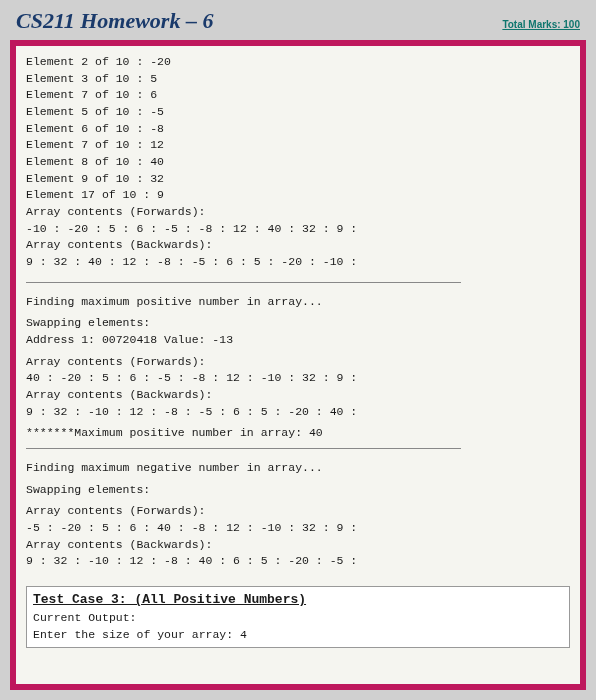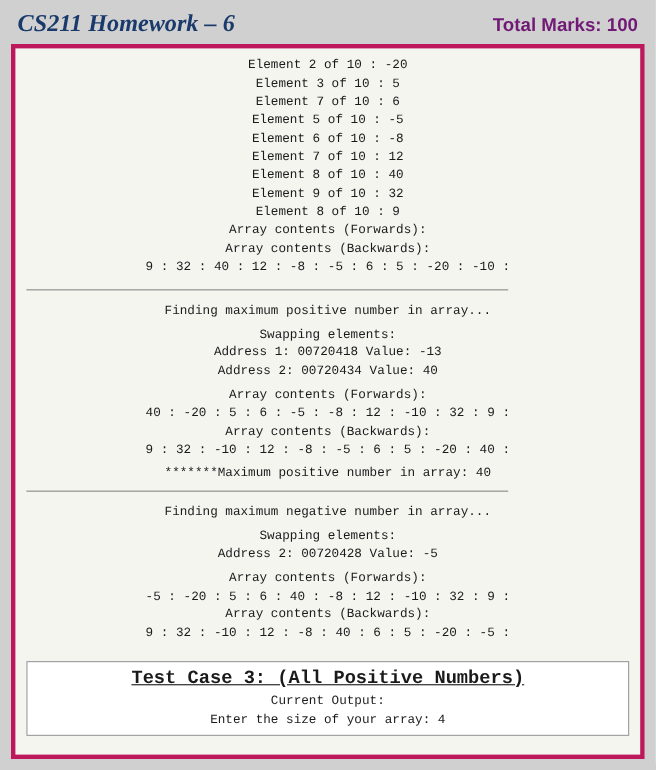--- a/index.html
+++ b/index.html
@@ -1,19 +1,18 @@
 <!DOCTYPE html>
 <html><head>
   <meta charset="utf-8">
   <style>
     * {
       margin: 0;
       padding: 0;
       box-sizing: border-box;
-      text-align: center;
     }
 
     body {
       width: 596px;
       height: 700px;
       background: #d0d0d0;
       font-family: 'Courier New', Courier, monospace;
       font-size: 12px;
       overflow: hidden;
     }
@@ -37,30 +36,31 @@
     .header-title {
       font-family: 'Times New Roman', Times, serif;
       font-size: 22px;
       font-style: italic;
       font-weight: bold;
       color: #1a3a6b;
     }
 
     .header-marks {
       font-family: Arial, sans-serif;
-      font-size: 17px;
+      font-size: 10px;
       font-weight: bold;
-      color: #701a75;
+      color: #0f766e;
+      text-decoration: underline;
     }
 
     .main-content {
       background: #f5f5f0;
       margin: 2px 10px 10px 10px;
       padding: 8px 10px 8px 10px;
-      border: 4px solid #be185d;
+      border: 6px solid #be185d;
       flex: 1;
       overflow: hidden;
       font-family: Liberation Mono, monospace;
     }
 
     .content-line {
       line-height: 1.45;
       color: #1a1a1a;
       font-size: 11.5px;
       white-space: pre;
@@ -80,21 +80,21 @@
     .test-case-section {
       background: #fff;
       border: 1px solid #999;
       margin-top: 6px;
       padding: 4px 6px;
     }
 
     .test-case-title {
       font-weight: bold;
       text-decoration: underline;
-      font-size: 17px;
+      font-size: 13px;
     }
   </style>
 </head>
 <body>
 
 <div class="page-container">
   <div class="header">
     <span class="header-title">CS211 Homework – 6</span>
     <span class="header-marks">Total Marks: 100</span>
   </div>
@@ -102,53 +102,52 @@
   <div class="main-content">
 
     <div class="content-line">Element 2 of 10 : -20</div>
     <div class="content-line">Element 3 of 10 : 5</div>
     <div class="content-line">Element 7 of 10 : 6</div>
     <div class="content-line">Element 5 of 10 : -5</div>
     <div class="content-line">Element 6 of 10 : -8</div>
     <div class="content-line">Element 7 of 10 : 12</div>
     <div class="content-line">Element 8 of 10 : 40</div>
     <div class="content-line">Element 9 of 10 : 32</div>
-    <div class="content-line">Element 8 of 10 : 9</div>
+    <div class="content-line">Element 17 of 10 : 9</div>
 
     <div class="content-line">Array contents (Forwards):</div>
+    <div class="content-line">-10 : -20 : 5 : 6 : -5 : -8 : 12 : 40 : 32 : 9 :</div>
     <div class="content-line">Array contents (Backwards):</div>
     <div class="content-line">9 : 32 : 40 : 12 : -8 : -5 : 6 : 5 : -20 : -10 :</div>
 
     <div class="section-gap"></div>
     <hr class="divider">
     <div class="section-gap"></div>
 
     <div class="content-line">Finding maximum positive number in array...</div>
     <div class="section-gap"></div>
 
     <div class="content-line">Swapping elements:</div>
     <div class="content-line">Address 1: 00720418 Value: -13</div>
-    <div class="content-line">Address 2: 00720434 Value: 40</div>
     <div class="section-gap"></div>
 
     <div class="content-line">Array contents (Forwards):</div>
     <div class="content-line">40 : -20 : 5 : 6 : -5 : -8 : 12 : -10 : 32 : 9 :</div>
     <div class="content-line">Array contents (Backwards):</div>
     <div class="content-line">9 : 32 : -10 : 12 : -8 : -5 : 6 : 5 : -20 : 40 :</div>
     <div class="section-gap"></div>
 
     <div class="content-line">*******Maximum positive number in array: 40</div>
     <hr class="divider">
     <div class="section-gap"></div>
 
     <div class="content-line">Finding maximum negative number in array...</div>
     <div class="section-gap"></div>
 
     <div class="content-line">Swapping elements:</div>
-    <div class="content-line">Address 2: 00720428 Value: -5</div>
     <div class="section-gap"></div>
 
     <div class="content-line">Array contents (Forwards):</div>
     <div class="content-line">-5 : -20 : 5 : 6 : 40 : -8 : 12 : -10 : 32 : 9 :</div>
     <div class="content-line">Array contents (Backwards):</div>
     <div class="content-line">9 : 32 : -10 : 12 : -8 : 40 : 6 : 5 : -20 : -5 :</div>
     <div class="section-gap"></div>
 
     <div class="section-gap"></div>
 

